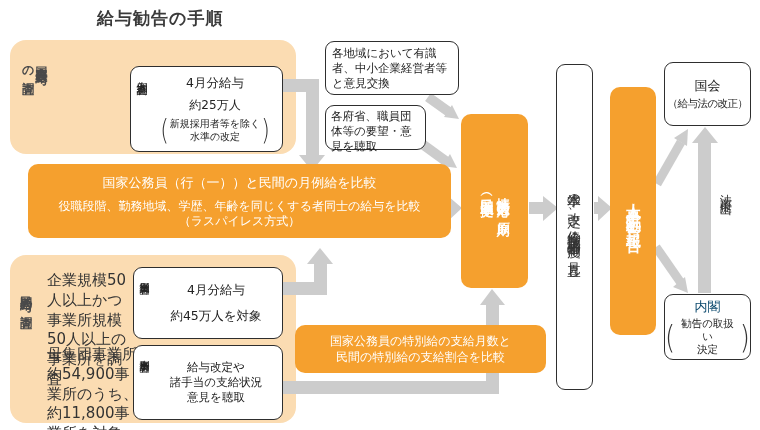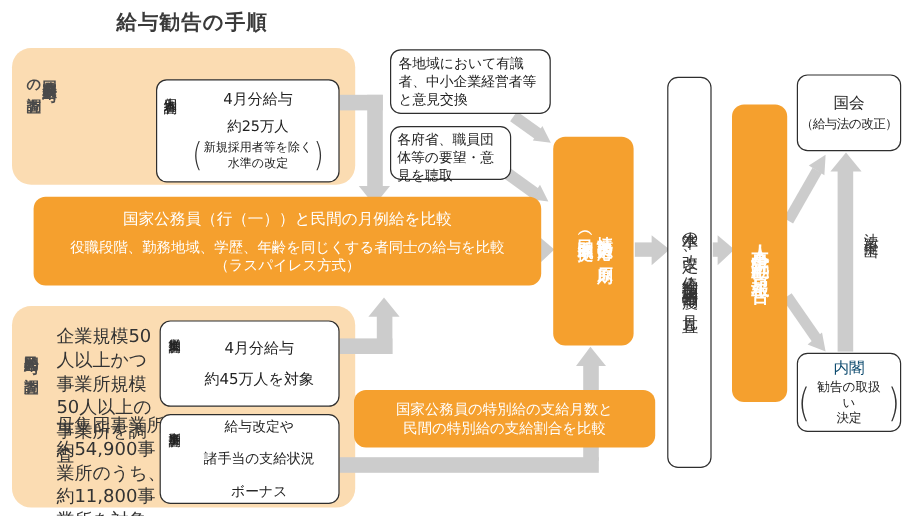--- a/index.html
+++ b/index.html
@@ -69,21 +69,21 @@
 
   #box-employee{left:133px;top:267px;width:150px;height:72px;display:flex;}
   #box-employee .l1{font-size:12.5px;margin-bottom:9px;}
   #box-employee .l2{font-size:12.5px;}
   #box-employee .side-label{font-size:10px;}
 
   #box-establishment{left:133px;top:345px;width:150px;height:75px;display:flex;}
   #box-establishment .l{font-size:11.5px;line-height:1.3;}
   #box-establishment .l4{font-size:9px;letter-spacing:-0.3px;line-height:1.3;}
   #box-establishment .side-label{font-size:10px;}
-  #box-establishment .box-content{text-align:center;gap:12px;}
+  #box-establishment .box-content{text-align:center;}
 
   #box-bonus{left:295px;top:325px;width:251px;height:48px;flex-direction:column;text-align:center;}
   #box-bonus .l{font-size:12px;line-height:1.35;}
 
   #desc1{left:47px;top:271px;width:90px;}
   #desc2{left:47px;top:345px;width:92px;}
   #label-national{left:21px;top:57px;height:96px;}
   #label-private{left:19px;top:287px;}
 
   svg.arrows{position:absolute;left:0;top:0;pointer-events:none;}
@@ -218,21 +218,21 @@
       <div class="l1">4月分給与</div>
       <div class="l2">約45万人を対象</div>
     </div>
   </div>
 
   <div class="wbox" id="box-establishment">
     <span class="side-label">事業所別調査</span>
     <div class="box-content">
       <div class="l">給与改定や</div>
       <div class="l">諸手当の支給状況</div>
-      <div class="l">ボーナス</div>
+      <div class="l">意見を聴取</div>
     </div>
   </div>
 
   <div class="obox flexc" id="box-bonus">
     <div class="l">国家公務員の特別給の支給月数と</div>
     <div class="l">民間の特別給の支給割合を比較</div>
   </div>
 
 </div>
 

